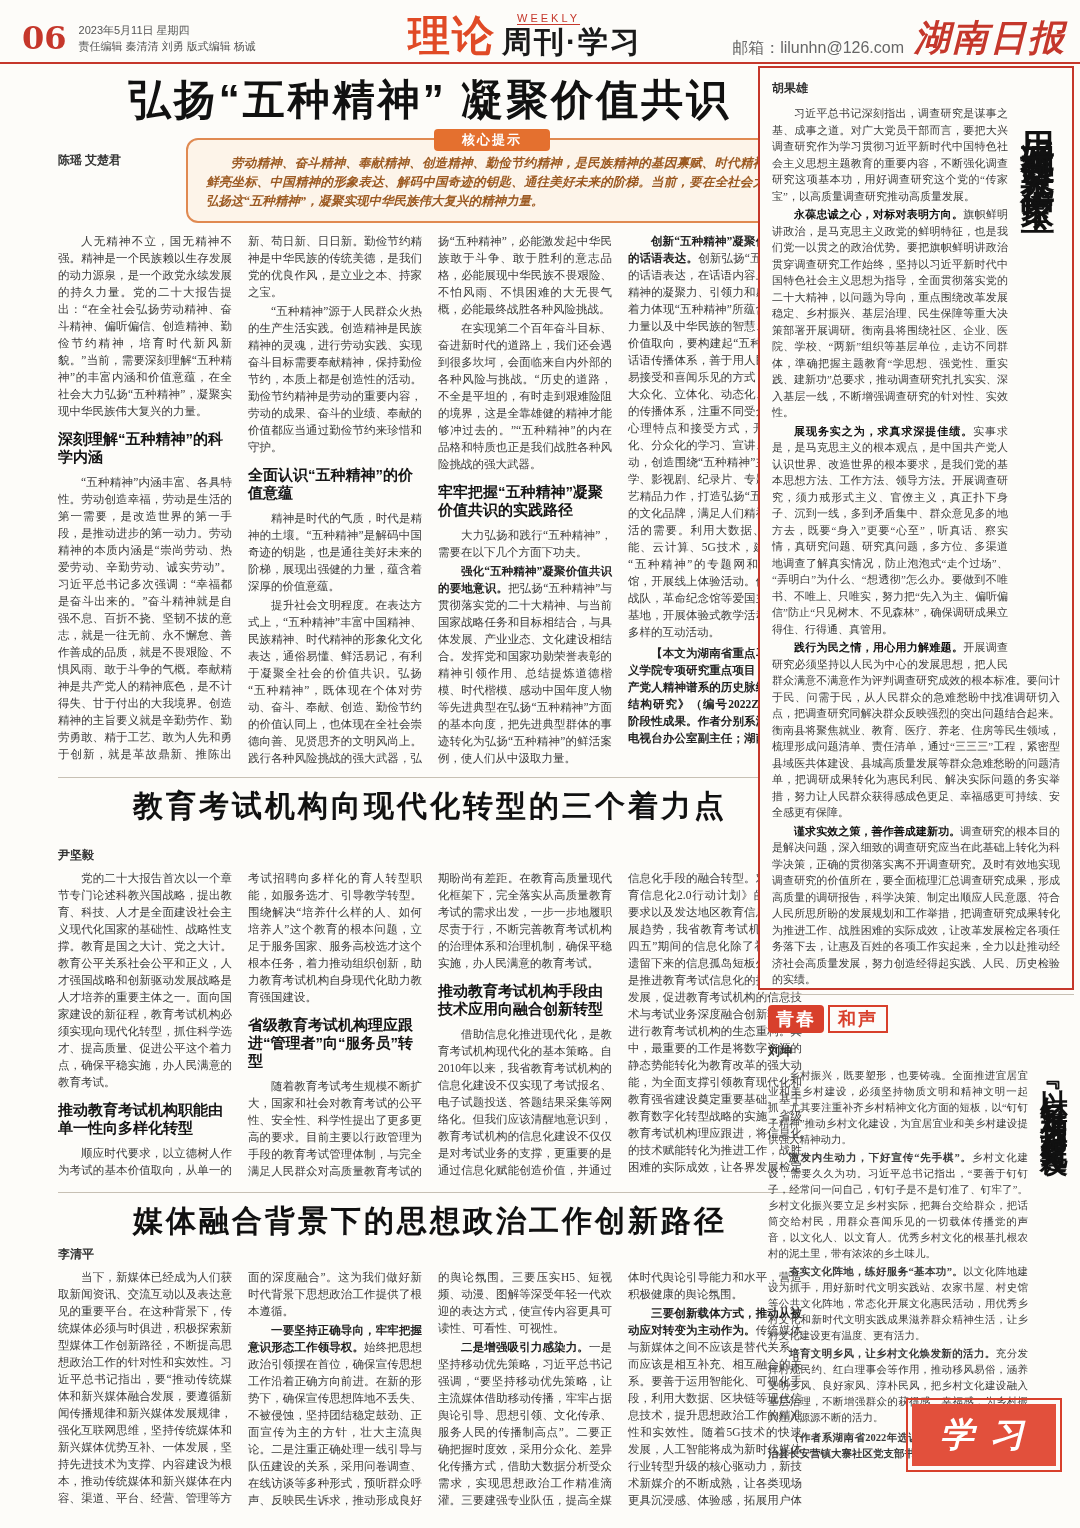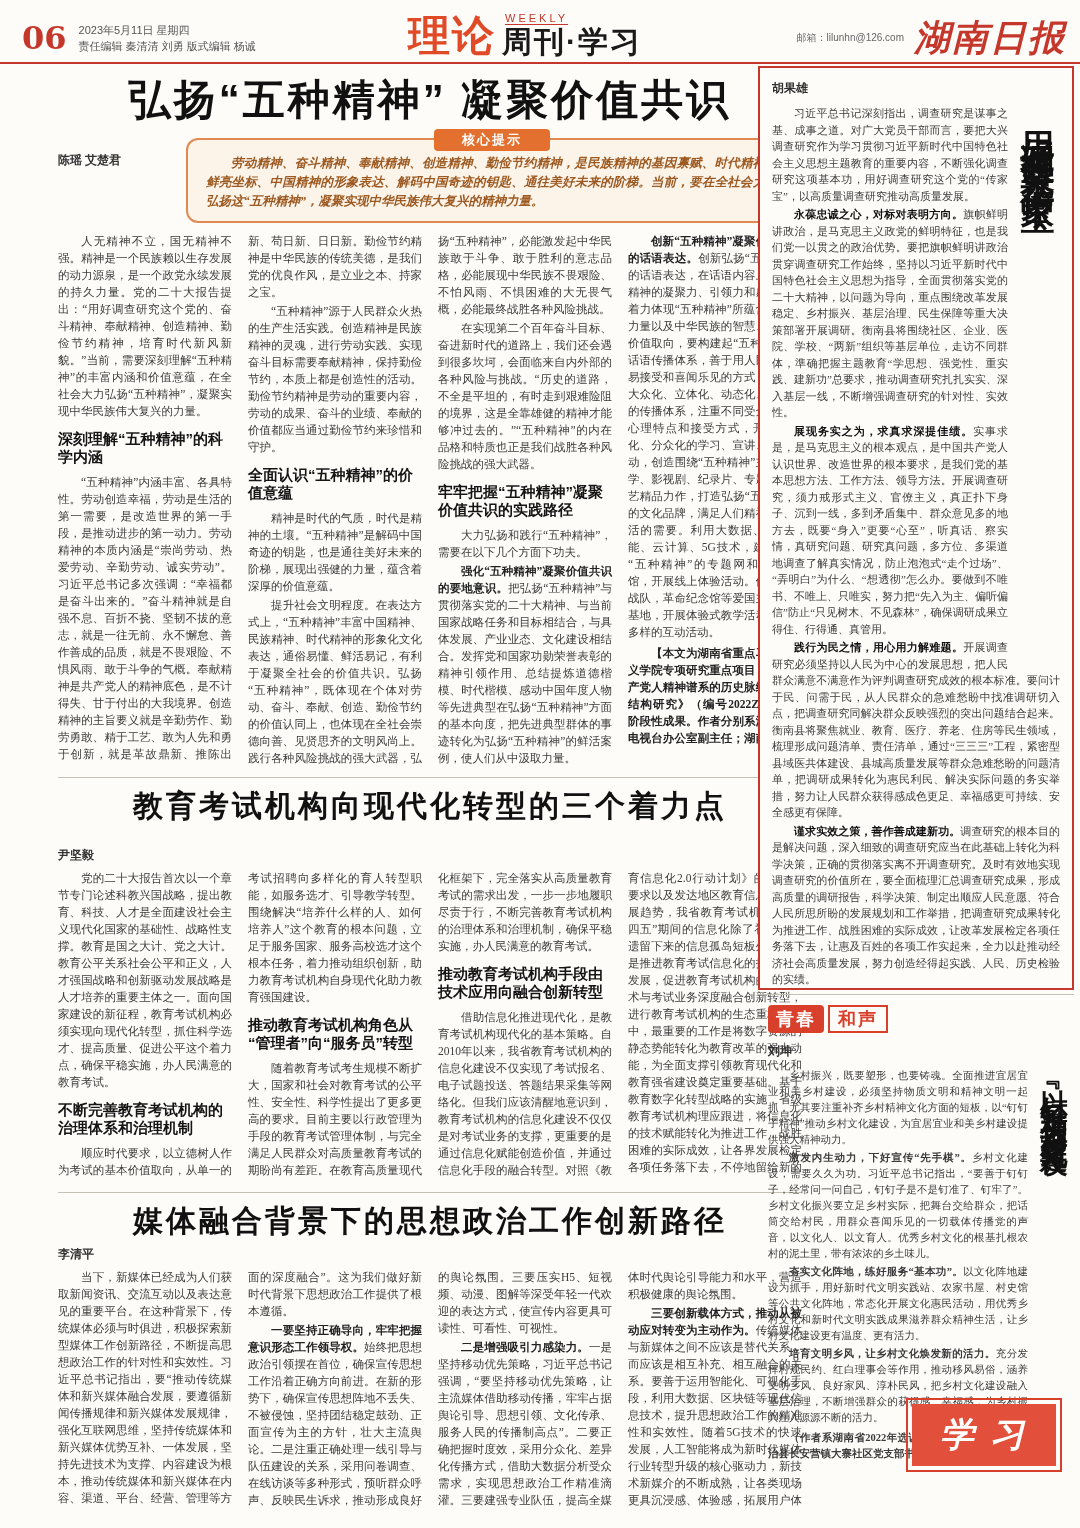--- a/index.html
+++ b/index.html
@@ -10,24 +10,24 @@
     font-family:"Liberation Serif","DejaVu Serif",serif; color:#2f2f2f;
   }
   
   .hdr { position:relative; height:62px; padding:6px 14px 0 22px; }
   .hdr-left { position:absolute; left:22px; top:18px; display:flex; align-items:flex-start; }
   .pageno { font-size:32px; line-height:40px; font-weight:bold; color:#c5372b; font-family:"DejaVu Serif",serif; }
   .hdr-meta { margin-left:12px; padding-top:4px; font-size:11px; color:#555; line-height:16px; font-family:"Liberation Sans",sans-serif;}
   .hdr-center { position:absolute; left:408px; top:8px; display:flex; align-items:flex-end; }
   .sec-accent { font-size:42px; font-weight:bold; color:#e04a26; letter-spacing:2px; font-family:"Liberation Sans",sans-serif; line-height:44px;}
   .sec-rest-wrap { margin-left:6px; text-align:left; }
-  .weekly { display:inline-block; font-size:11px; letter-spacing:3px; color:#c5372b; border-bottom:1px solid #c5372b; font-family:"Liberation Sans",sans-serif; margin-left:3px;}
+  .weekly { display:inline-block; font-size:11px; letter-spacing:3px; color:#c5372b; border-bottom:1px solid #c5372b; font-family:"Liberation Sans",sans-serif; margin-left:15px;}
   .sec-rest { font-size:30px; font-weight:bold; color:#1a1a1a; letter-spacing:2px; font-family:"Liberation Sans",sans-serif; line-height:32px;}
   .hdr-right { position:absolute; right:14px; top:14px; display:flex; align-items:flex-end; }
-  .email { font-size:10px; color:#666; margin-right:10px; margin-bottom:18px; font-family:"Liberation Sans",sans-serif;}
+  .email { font-size:16px; color:#666; margin-right:10px; margin-bottom:4px; font-family:"Liberation Sans",sans-serif;}
   .masthead { font-size:36px; color:#c5372b; font-weight:bold; font-style:italic; font-family:"DejaVu Serif",serif; letter-spacing:2px;}
   .hdr-rule { position:absolute; left:0; right:0; top:62px; border-top:2px solid #c5372b; }
 
   
   .content { position:absolute; top:66px; left:0; right:0; bottom:0; }
   .main { position:absolute; left:58px; top:0; width:744px; }
   .rightcol { position:absolute; right:6px; top:0; width:316px; }
 
   
   .a-title { text-align:center; font-weight:bold; color:#111; font-family:"Liberation Sans",sans-serif; letter-spacing:3px; }
@@ -109,21 +109,21 @@
       <div>
         <h1 class="a-title t-xl">弘扬“五种精神” 凝聚价值共识</h1>
         <div class="lead-row">
           <div class="lead-authors byline">陈瑶 艾楚君</div>
           <div class="coretip">
             <span class="coretip-tab">核心提示</span>
             <div class="coretip-text">劳动精神、奋斗精神、奉献精神、创造精神、勤俭节约精神，是民族精神的基因禀赋、时代精神的鲜亮坐标、中国精神的形象表达、解码中国奇迹的钥匙、通往美好未来的阶梯。当前，要在全社会大力弘扬这“五种精神”，凝聚实现中华民族伟大复兴的精神力量。</div>
           </div>
         </div>
         <div id="a1-body" class="cols">
-            <p class="bp">人无精神不立，国无精神不强。精神是一个民族赖以生存发展的动力源泉，是一个政党永续发展的持久力量。党的二十大报告提出：“用好调查研究这个党的、奋斗精神、奉献精神、创造精神、勤俭节约精神，培育时代新风新貌。”当前，需要深刻理解“五种精神”的丰富内涵和价值意蕴，在全社会大力弘扬“五种精神”，凝聚实现中华民族伟大复兴的力量。</p>
+            <p class="bp">人无精神不立，国无精神不强。精神是一个民族赖以生存发展的动力源泉，是一个政党永续发展的持久力量。党的二十大报告提出：“在全社会弘扬劳动精神、奋斗精神、偏听偏信、创造精神、勤俭节约精神，培育时代新风新貌。”当前，需要深刻理解“五种精神”的丰富内涵和价值意蕴，在全社会大力弘扬“五种精神”，凝聚实现中华民族伟大复兴的力量。</p>
             <h3 class="sub">深刻理解“五种精神”的科学内涵</h3>
             <p class="bp">“五种精神”内涵丰富、各具特性。劳动创造幸福，劳动是生活的第一需要，是改造世界的第一手段，是推动进步的第一动力。劳动精神的本质内涵是“崇尚劳动、热爱劳动、辛勤劳动、诚实劳动”。习近平总书记多次强调：“幸福都是奋斗出来的。”奋斗精神就是自强不息、百折不挠、坚韧不拔的意志，就是一往无前、永不懈怠、善作善成的品质，就是不畏艰险、不惧风雨、敢于斗争的气概。奉献精神是共产党人的精神底色，是不计得失、甘于付出的大我境界。创造精神的主旨要义就是辛勤劳作、勤劳勇敢、精于工艺、敢为人先和勇于创新，就是革故鼎新、推陈出新、苟日新、日日新。勤俭节约精神是中华民族的传统美德，是我们党的优良作风，是立业之本、持家之宝。</p>
             <p class="bp">“五种精神”源于人民群众火热的生产生活实践。创造精神是民族精神的灵魂，进行劳动实践、实现奋斗目标需要奉献精神，保持勤俭节约，本质上都是创造性的活动。勤俭节约精神是劳动的重要内容，劳动的成果、奋斗的业绩、奉献的价值都应当通过勤俭节约来珍惜和守护。</p>
             <h3 class="sub">全面认识“五种精神”的价值意蕴</h3>
             <p class="bp">精神是时代的气质，时代是精神的土壤。“五种精神”是解码中国奇迹的钥匙，也是通往美好未来的阶梯，展现出强健的力量，蕴含着深厚的价值意蕴。</p>
             <p class="bp">提升社会文明程度。在表达方式上，“五种精神”丰富中国精神、民族精神、时代精神的形象化文化表达，通俗易懂、鲜活易记，有利于凝聚全社会的价值共识。弘扬“五种精神”，既体现在个体对劳动、奋斗、奉献、创造、勤俭节约的价值认同上，也体现在全社会崇德向善、见贤思齐的文明风尚上。践行各种风险挑战的强大武器，弘扬“五种精神”，必能激发起中华民族敢于斗争、敢于胜利的意志品格，必能展现中华民族不畏艰险、不怕风雨、不惧困难的大无畏气概，必能最终战胜各种风险挑战。</p>
             <p class="bp">在实现第二个百年奋斗目标、奋进新时代的道路上，我们还会遇到很多坎坷，会面临来自内外部的各种风险与挑战。“历史的道路，不全是平坦的，有时走到艰难险阻的境界，这是全靠雄健的精神才能够冲过去的。”“五种精神”的内在品格和特质也正是我们战胜各种风险挑战的强大武器。</p>
             <h3 class="sub">牢牢把握“五种精神”凝聚价值共识的实践路径</h3>
             <p class="bp">大力弘扬和践行“五种精神”，需要在以下几个方面下功夫。</p>
             <p class="bp"><strong>强化“五种精神”凝聚价值共识的要地意识。</strong>把弘扬“五种精神”与贯彻落实党的二十大精神、与当前国家战略任务和目标相结合，与具体发展、产业业态、文化建设相结合。发挥党和国家功勋荣誉表彰的精神引领作用、总结提炼道德楷模、时代楷模、感动中国年度人物等先进典型在弘扬“五种精神”方面的基本向度，把先进典型群体的事迹转化为弘扬“五种精神”的鲜活案例，使人们从中汲取力量。</p>
@@ -132,23 +132,23 @@
           </div>
       </div>
 
       <div class="divider"></div>
 
       <div>
         <h2 class="a-title t-lg">教育考试机构向现代化转型的三个着力点</h2>
         <div class="byline" style="margin-top:20px;">尹坚毅</div>
         <div id="a2-body" class="cols">
             <p class="bp">党的二十大报告首次以一个章节专门论述科教兴国战略，提出教育、科技、人才是全面建设社会主义现代化国家的基础性、战略性支撑。教育是国之大计、党之大计。教育公平关系社会公平和正义，人才强国战略和创新驱动发展战略是人才培养的重要主体之一。面向国家建设的新征程，教育考试机构必须实现向现代化转型，抓住科学选才、提高质量、促进公平这个着力点，确保平稳实施，办人民满意的教育考试。</p>
-            <h3 class="sub">不断完善教育考试机构的治理体系和治理机制</h3>
+            <h3 class="sub">推动教育考试机构职能由单一性向多样化转型</h3>
             <p class="bp">顺应时代要求，以立德树人作为考试的基本价值取向，从单一的考试招聘向多样化的育人转型职能，如服务选才、引导教学转型。围绕解决“培养什么样的人、如何培养人”这个教育的根本问题，立足于服务国家、服务高校选才这个根本任务，着力推动组织创新，助力教育考试机构自身现代化助力教育强国建设。</p>
-            <h3 class="sub">推动教育考试机构角色从“管理者”向“服务员”转型</h3>
+            <h3 class="sub">省级教育考试机构理应跟进“管理者”向“服务员”转型</h3>
             <p class="bp">随着教育考试考生规模不断扩大，国家和社会对教育考试的公平性、安全性、科学性提出了更多更高的要求。目前主要以行政管理为手段的教育考试管理体制，与完全满足人民群众对高质量教育考试的期盼尚有差距。在教育高质量现代化框架下，完全落实从高质量教育考试的需求出发，一步一步地履职尽责于行，不断完善教育考试机构的治理体系和治理机制，确保平稳实施，办人民满意的教育考试。</p>
             <h3 class="sub">推动教育考试机构手段由技术应用向融合创新转型</h3>
             <p class="bp">借助信息化推进现代化，是教育考试机构现代化的基本策略。自2010年以来，我省教育考试机构的信息化建设不仅实现了考试报名、电子试题投送、答题结果采集等网络化。但我们应该清醒地意识到，教育考试机构的信息化建设不仅仅是对考试业务的支撑，更重要的是通过信息化赋能创造价值，并通过信息化手段的融合转型。对照《教育信息化2.0行动计划》的高标准要求以及发达地区教育信息化的发展趋势，我省教育考试机构在“十四五”期间的信息化除了补齐前段遗留下来的信息孤岛短板外，重点是推进教育考试信息化的技术赋能发展，促进教育考试机构的信息技术与考试业务深度融合创新转型，进行教育考试机构的生态重构。其中，最重要的工作是将数字资源的静态势能转化为教育改革的强大动能，为全面支撑引领教育现代化和教育强省建设奠定重要基础。基于教育数字化转型战略的实施，省级教育考试机构理应跟进，将信息化的技术赋能转化为推进工作，战胜困难的实际成效，让各界发展检定各项任务落下去，不停地留给新的业务，催生新的应用场景和创新服务，更好助力教育强省的建设。</p>
           </div>
       </div>
 
       <div class="divider"></div>
 
       <div>
         <h2 class="a-title t-lg">媒体融合背景下的思想政治工作创新路径</h2>

